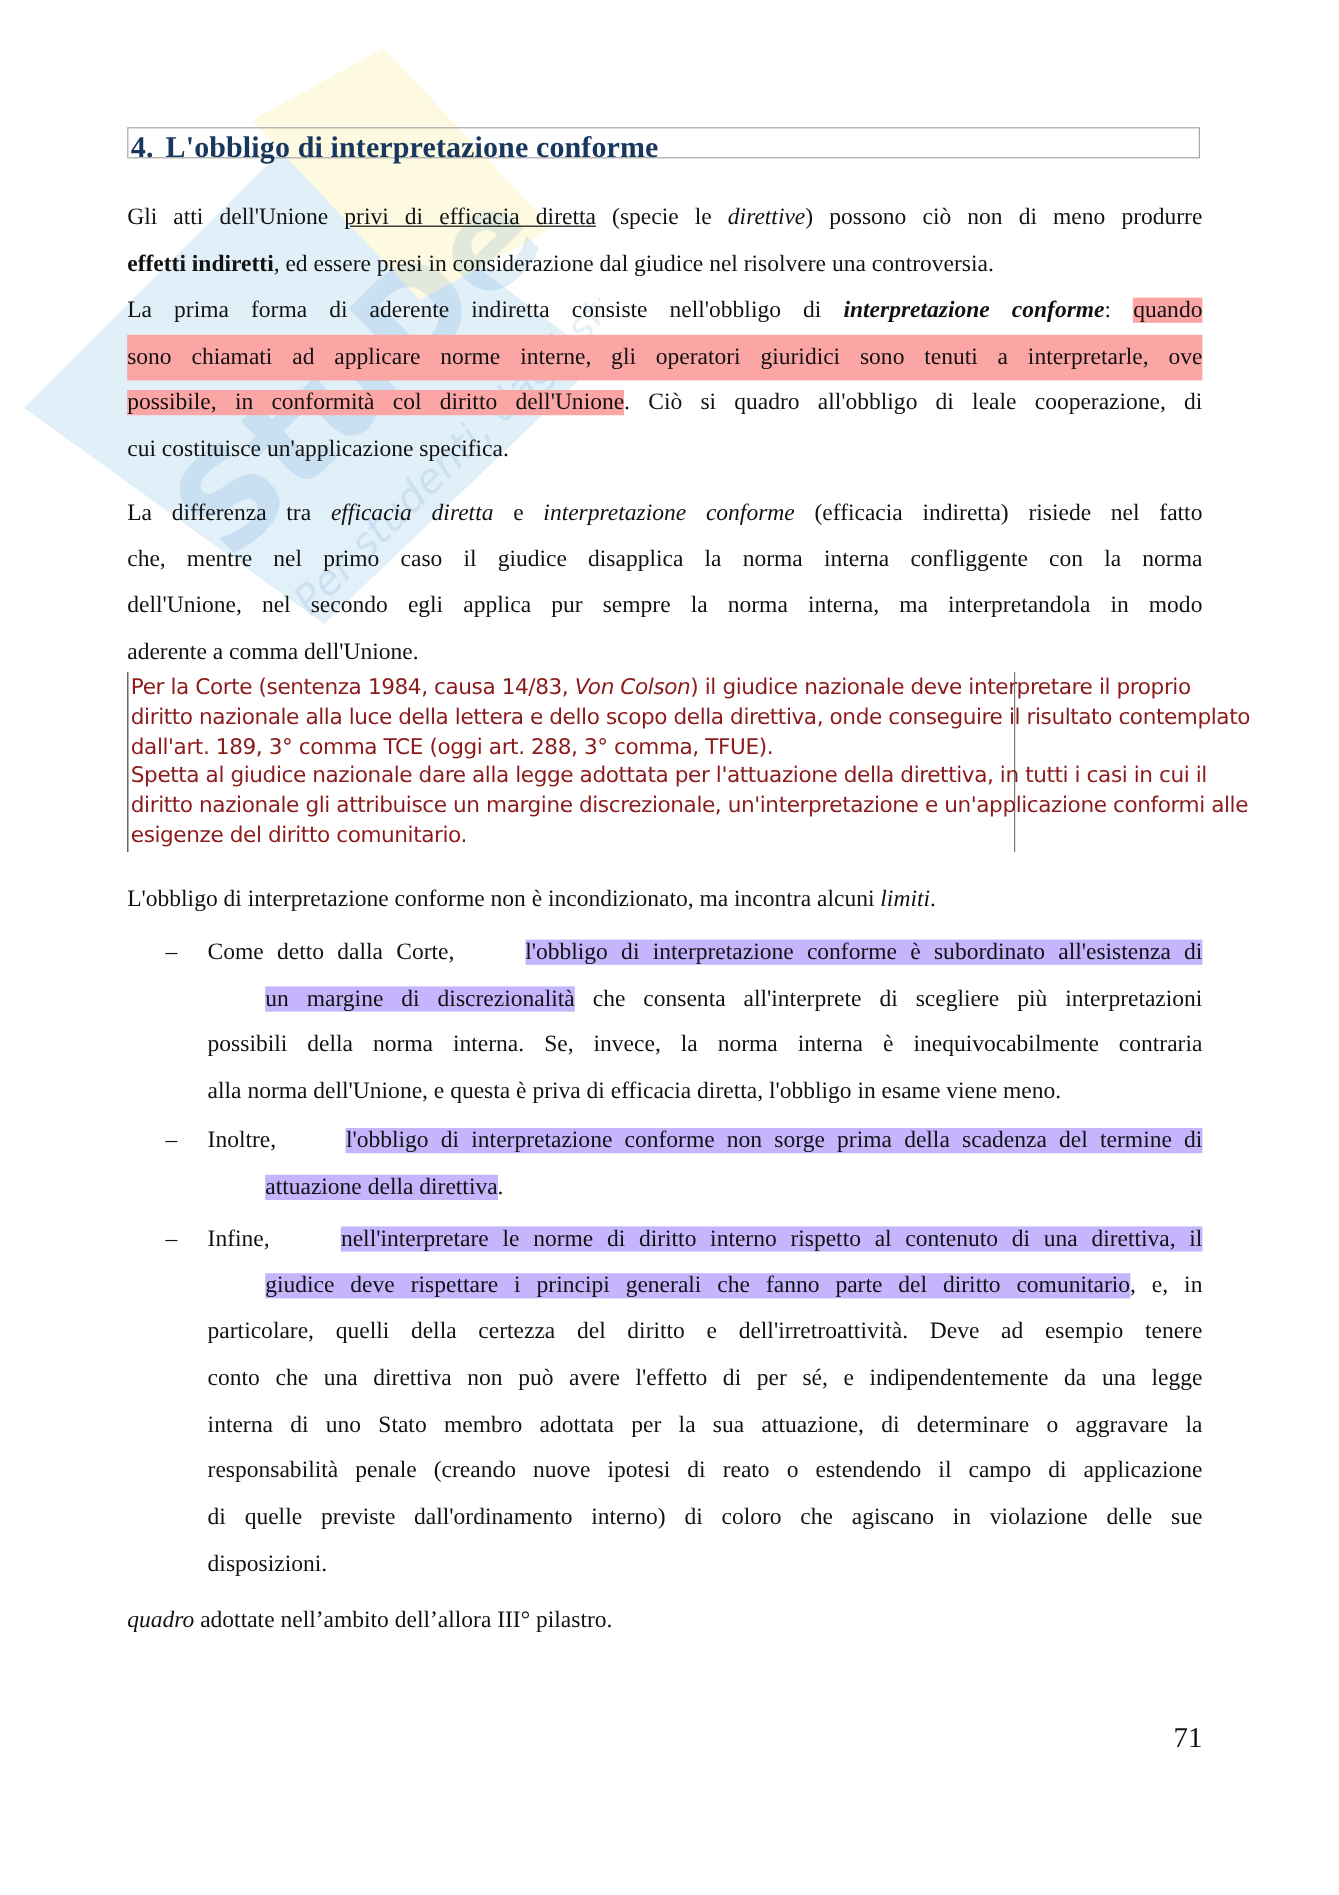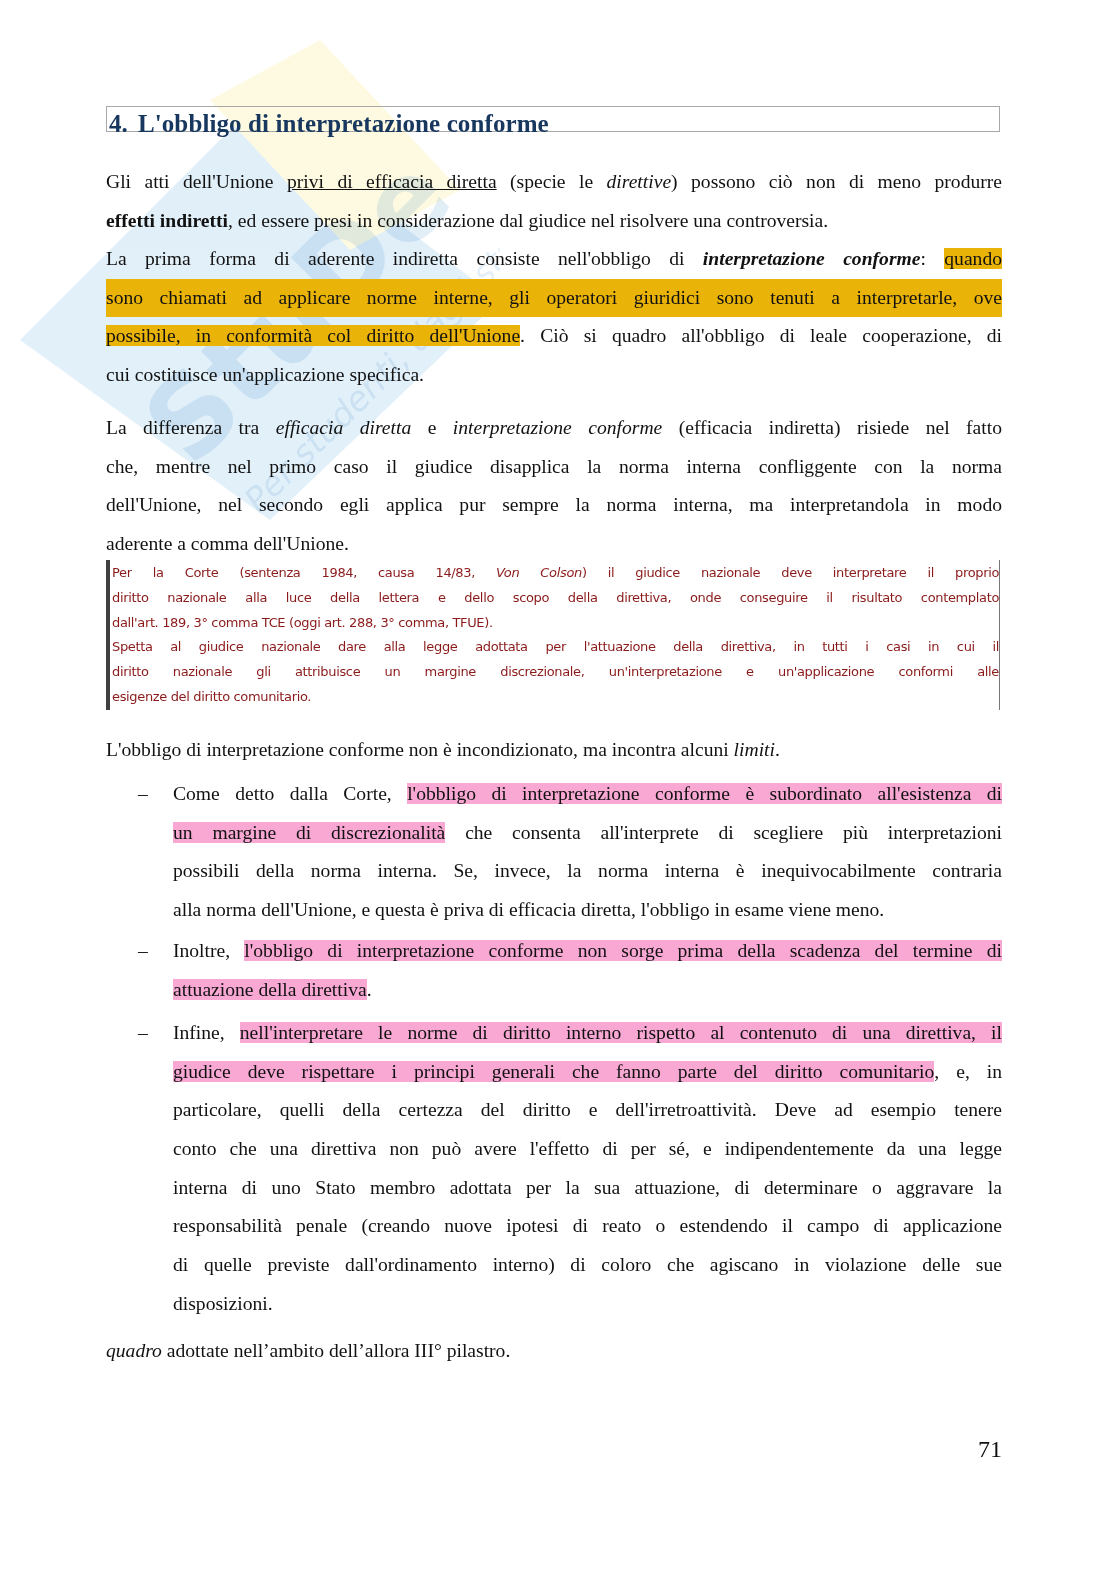--- a/index.html
+++ b/index.html
@@ -5,24 +5,24 @@
   html, body { margin: 0; padding: 0; background: #ffffff; }
   body { width: 1116px; height: 1579px; position: relative; overflow: hidden; font-family: "Liberation Serif", "DejaVu Serif", serif; color: #111; }
   .watermark { position: absolute; left: 20px; top: 40px; width: 480px; height: 480px; pointer-events: none; z-index: 0; }
   .page { position: absolute; left: 106px; top: 0; width: 896px; z-index: 1; }
   .heading { position: absolute; top: 106px; left: 0; width: 894px; height: 26px; border: 1px solid #a8a8a8; box-sizing: border-box; }
   .heading h1 { margin: 0; padding: 4px 0 0 2px; font-size: 25px; font-weight: bold; color: #17375e; line-height: 26px; letter-spacing: 0.1px; }
   .heading h1 .num { margin-right: 10px; }
   .p { position: absolute; left: 0; width: 896px; font-size: 19.6px; line-height: 38.7px; text-align: justify; text-align-last: auto; }
   .p .line { display: block; height: 38.7px; white-space: nowrap; text-align: justify; text-align-last: justify; }
   .p .line.last { text-align-last: left; }
-  .hl-y { background: #eab308; }
-  .hl-b { background: #f9a8d4; }
+  .hl-y { background: #fca5a5; }
+  .hl-b { background: #c4b5fd; margin-left: 48px; }
   .u { text-decoration: underline; }
-  .quote { position: absolute; left: 0; top: 560px; width: 894px; height: 150px; border-left: 4px solid #404040; border-right: 1px solid #777; box-sizing: border-box; padding: 1px 0 0 2px; font-family: "DejaVu Sans", "Liberation Sans", sans-serif; color: #8b1a1a; font-size: 13px; line-height: 24.8px; }
+  .quote { position: absolute; left: 0; top: 560px; width: 740px; height: 150px; border-left: 1px solid #404040; border-right: 1px solid #777; box-sizing: border-box; padding: 1px 0 0 2px; font-family: "DejaVu Sans", "Liberation Sans", sans-serif; color: #8b1a1a; font-size: 18px; line-height: 24.8px; }
   .quote .line { display: block; white-space: nowrap; text-align: justify; text-align-last: justify; height: 24.8px; letter-spacing: -0.35px; }
   .quote .line.last { text-align-last: left; }
   .bullets { position: absolute; left: 0; width: 896px; font-size: 19.6px; }
   .bullet { position: absolute; left: 0; width: 896px; }
   .dash { position: absolute; left: 32px; top: 0; line-height: 38.7px; }
   .bullet .body { position: absolute; left: 67px; width: 829px; line-height: 38.7px; }
   .bullet .line { display: block; height: 38.7px; white-space: nowrap; text-align: justify; text-align-last: justify; }
   .bullet .line.last { text-align-last: left; }
   .pagenum { position: absolute; right: 0; top: 1436px; font-size: 24px; }
 </style>

